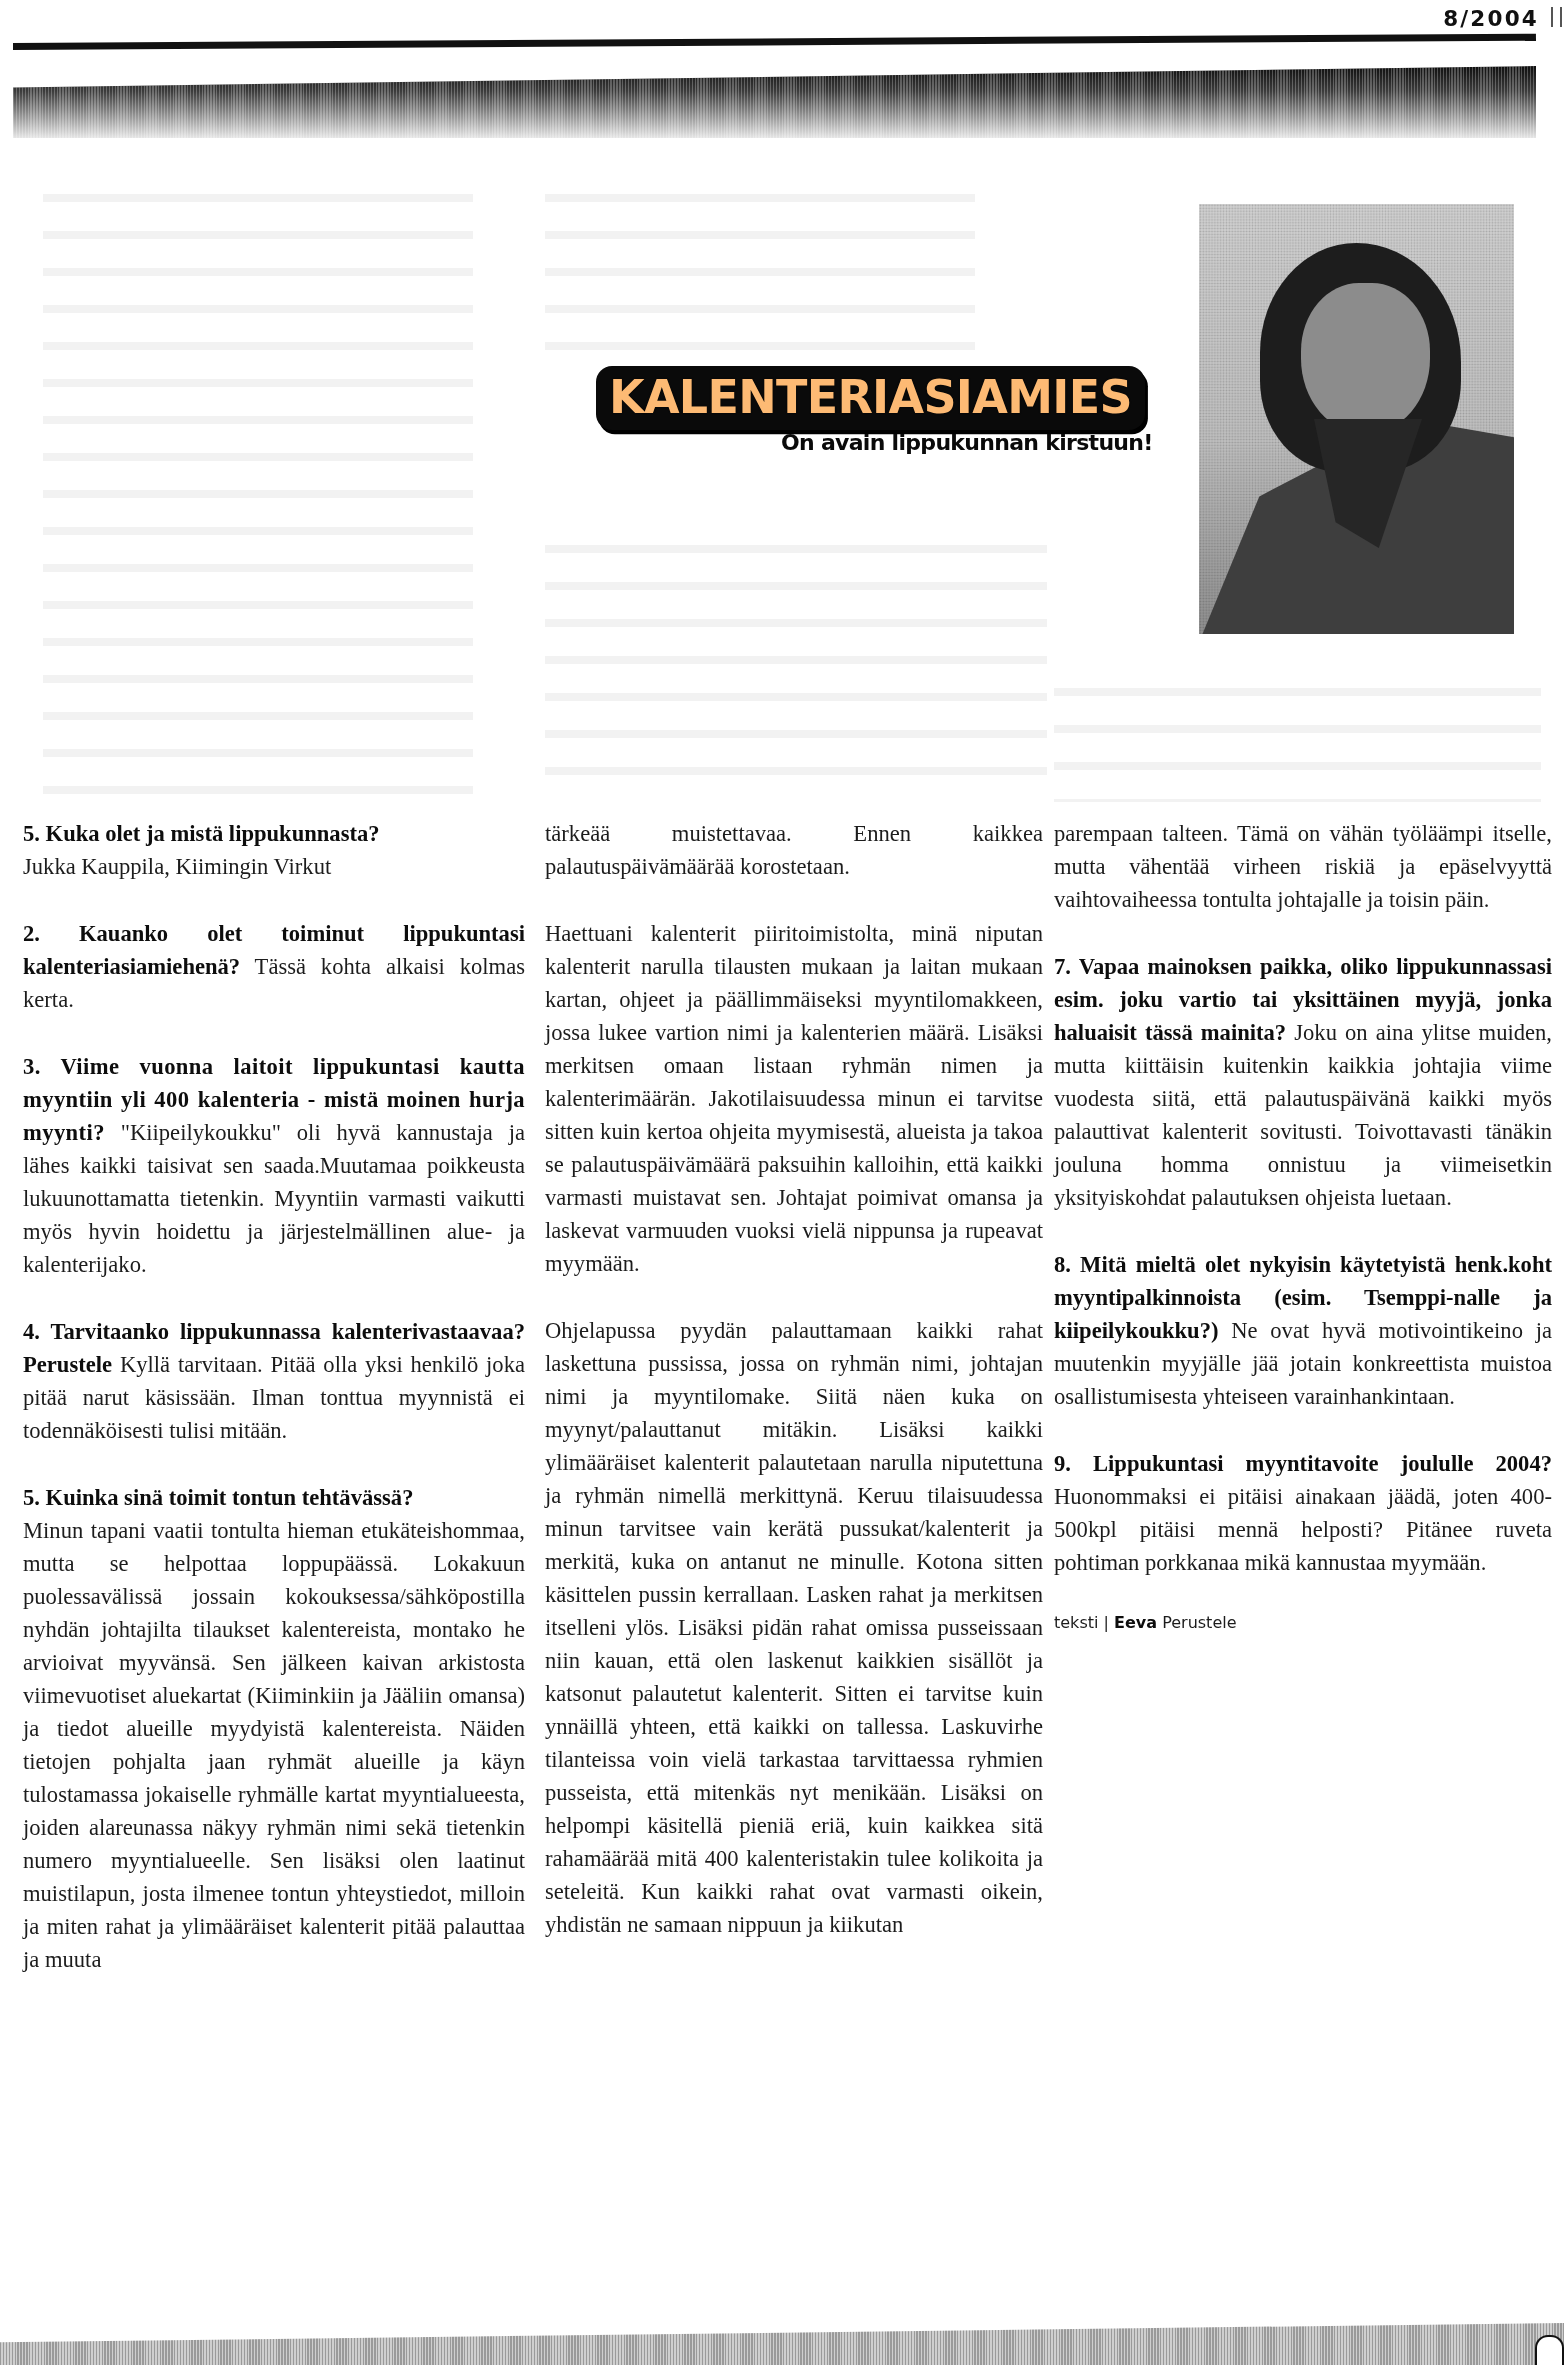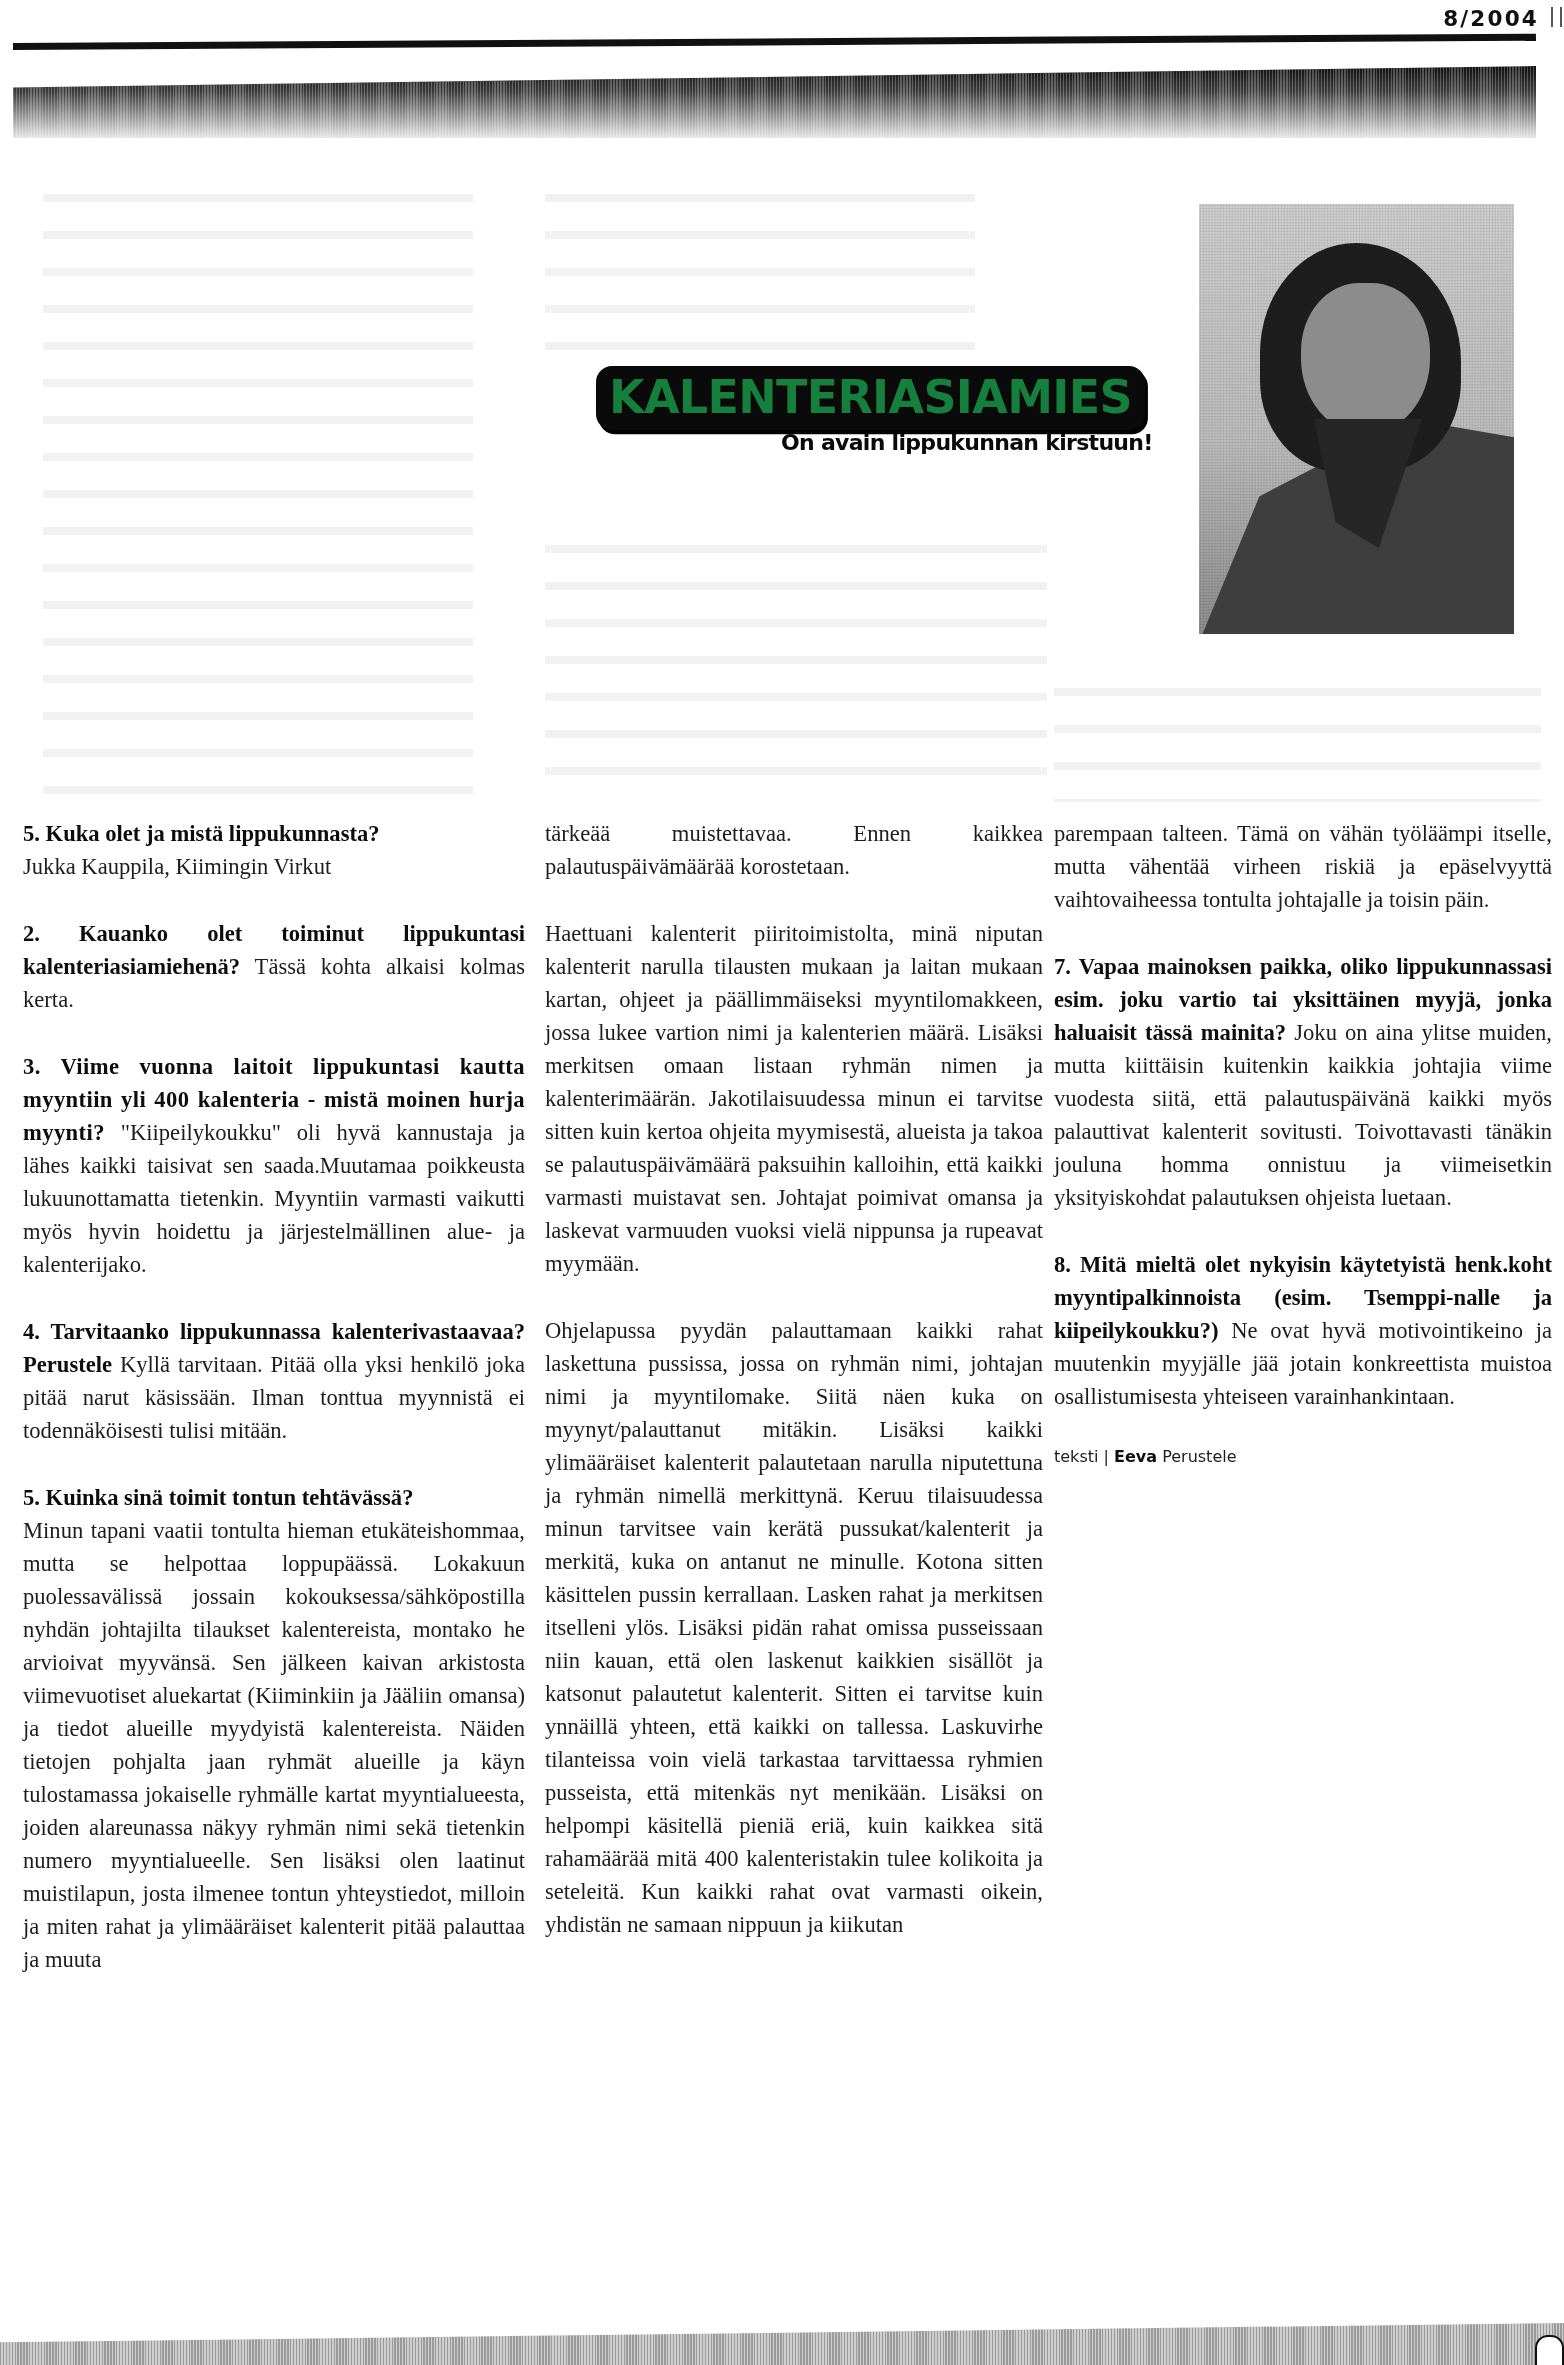--- a/index.html
+++ b/index.html
@@ -7,21 +7,21 @@
 
   .issue { position: absolute; top: 5.7px; right: 26px; font-family: "DejaVu Sans", sans-serif; font-weight: bold; font-size: 21.5px; letter-spacing: 2.2px; color: #111; }
   .issue-mark { position: absolute; top: 7.2px; right: 2.9px; width: 7.2px; height: 20px; border-left: 2.2px solid #555; border-right: 2.2px solid #555; }
   .rule { position: absolute; left: 13px; right: 29px; top: 43px; height: 6.5px; background: #111; transform: rotate(-0.35deg); transform-origin: left center; }
   .band-top { position: absolute; left: 13px; right: 29px; top: 66px; height: 72px;
     background: repeating-linear-gradient(90deg, rgba(255,255,255,0.25) 0 1.4px, rgba(0,0,0,0) 1.4px 2.9px),
                 linear-gradient(180deg, #0e0e0e 0%, #3c3c3c 35%, #8a8a8a 65%, #e6e6e6 100%);
     clip-path: polygon(0 21.5px, 100% 0, 100% 100%, 0 100%); }
 
   .headline-wrap { position: absolute; left: 596px; top: 366px; }
-  .headline { display: inline-block; font-family: "DejaVu Sans", sans-serif; font-weight: bold; font-size: 46px; letter-spacing: -0.7px; color: #15803d; background: #0a0a0a; padding: 4.3px 13px 5.7px 13px; border-radius: 16px;
+  .headline { display: inline-block; font-family: "DejaVu Sans", sans-serif; font-weight: bold; font-size: 46px; letter-spacing: -0.7px; color: #fdba74; background: #0a0a0a; padding: 4.3px 13px 5.7px 13px; border-radius: 16px;
     text-shadow: 0 0 1.4px #000; box-shadow: 2.9px 4.3px 0 #000; }
   .subhead { position: absolute; left: 781px; top: 430px; font-family: "DejaVu Sans", sans-serif; font-weight: bold; font-size: 22px; color: #0a0a0a; letter-spacing: -0.7px; z-index: 3; }
 
   .photo { position: absolute; left: 1199px; top: 204px; width: 315px; height: 430px; overflow: hidden;
     background:
       radial-gradient(circle at 50% 50%, rgba(0,0,0,0.18) 0.7px, transparent 1.1px) 0 0/2.9px 2.9px,
       linear-gradient(180deg, #cfcfcf 0%, #bdbdbd 55%, #8d8d8d 100%); }
   .photo .hood { position: absolute; left: 61px; top: 39px; width: 201px; height: 229px; background: #1d1d1d; border-radius: 48% 52% 40% 40%; }
   .photo .face { position: absolute; left: 102px; top: 79px; width: 129px; height: 151px; background: #8c8c8c; border-radius: 45% 45% 50% 50%; }
   .photo .coat { position: absolute; left: -14.3px; top: 215px; width: 373px; height: 258px; background: #3e3e3e; clip-path: polygon(20% 30%, 60% 0, 100% 10%, 100% 100%, 0 100%); }
@@ -102,20 +102,24 @@
 <div class="col" id="col3">
   <p>parempaan talteen. Tämä on vähän työläämpi itselle, mutta vähentää virheen riskiä ja epäselvyyttä vaihtovaiheessa tontulta johtajalle ja toisin päin.</p>
   <p>
     <b>7. Vapaa mainoksen paikka, oliko lippukunnassasi esim. joku vartio tai yksittäinen myyjä, jonka haluaisit tässä mainita?</b>
     <span>Joku on aina ylitse muiden, mutta kiittäisin kuitenkin kaikkia johtajia viime vuodesta siitä, että palautuspäivänä kaikki myös palauttivat kalenterit sovitusti. Toivottavasti tänäkin jouluna homma onnistuu ja viimeisetkin yksityiskohdat palautuksen ohjeista luetaan.</span>
   </p>
   <p>
     <b>8. Mitä mieltä olet nykyisin käytetyistä henk.koht myyntipalkinnoista (esim. Tsemppi-nalle ja kiipeilykoukku?)</b>
     <span>Ne ovat hyvä motivointikeino ja muutenkin myyjälle jää jotain konkreettista muistoa osallistumisesta yhteiseen varainhankintaan.</span>
   </p>
+  <p>
+    <b>9. Lippukuntasi myyntitavoite joululle 2004?</b>
+    <span>Huonommaksi ei pitäisi ainakaan jäädä, joten 400-500kpl pitäisi mennä helposti? Pitänee ruveta pohtiman porkkanaa mikä kannustaa myymään.</span>
+  </p>
   <div class="byline">
     <span>teksti</span>
     <span>|</span>
     <b>Eeva</b>
     <span>Perustele</span>
   </div>
 </div>
 
 <div class="band-bottom"></div>
 <div class="page-curl"></div>

